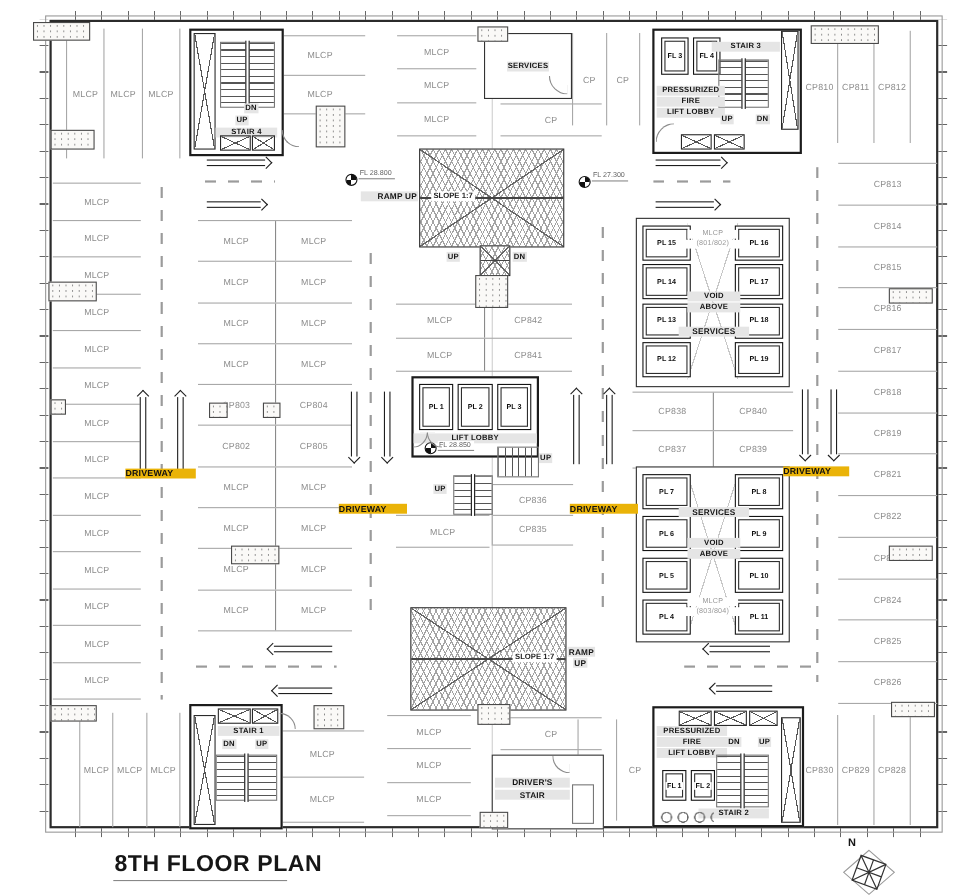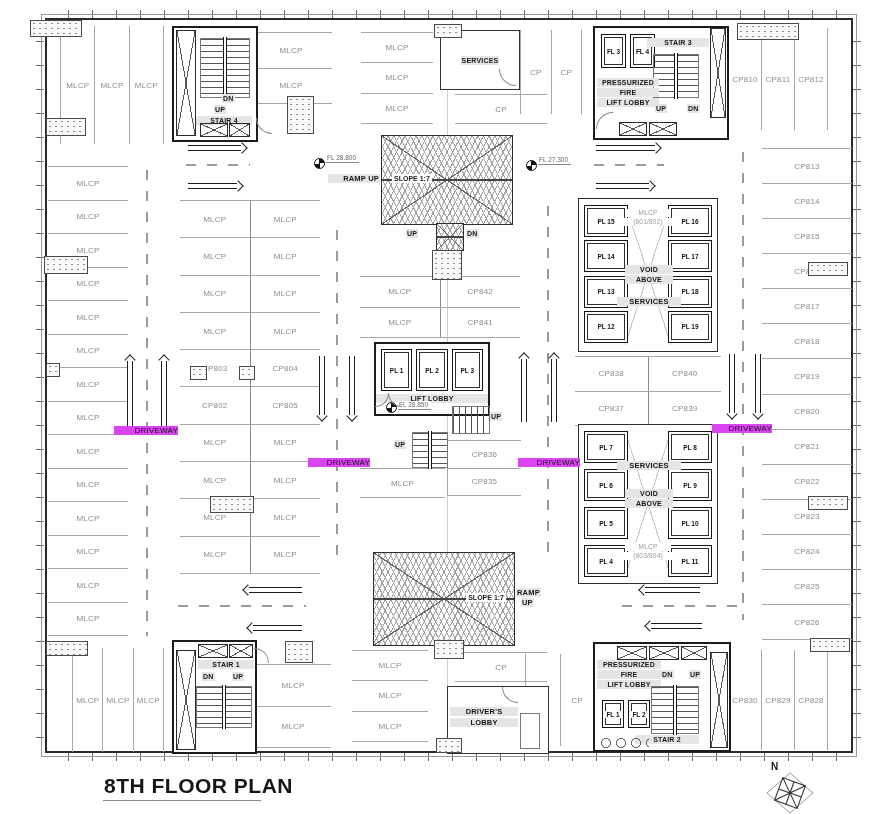--- a/index.html
+++ b/index.html
@@ -4,21 +4,21 @@
 <style>
   html,body{margin:0;background:#fff}
   #stage{position:relative;width:879px;height:814px;background:#fff;font-family:"Liberation Sans",sans-serif;overflow:hidden}
   .a{position:absolute}
   .outer{border:2px solid #2b2b2b;outline:1px solid #999;outline-offset:3px}
   .tickH{background:repeating-linear-gradient(to right,transparent 0 23px,#666 23px 24px)}
   .tickV{background:repeating-linear-gradient(to bottom,transparent 0 23px,#666 23px 24px)}
   .slbl{font-size:8px;color:#8c8c8c;letter-spacing:.2px;white-space:nowrap}
   .k{font-size:7px;font-weight:700;color:#161616;letter-spacing:.2px;background:#e5e5e5;padding:0 1px;line-height:9px;white-space:nowrap}
   .kg{font-size:6.5px;color:#9a9a9a;letter-spacing:.2px;line-height:8px;white-space:nowrap;background:#fff}
-  .dwy{font-size:8px;font-weight:400;color:#111;letter-spacing:.2px;text-align:right;background:#d946ef}
+  .dwy{font-size:8px;font-weight:700;color:#111;letter-spacing:.2px;text-align:left;background:#eab308}
   .rowv{display:flex}
   .cellv{flex:1;border-left:1px solid #a8a8a8;display:flex;align-items:center;justify-content:center}
   .rowv .cellv:last-child{border-right:1px solid #a8a8a8}
   .colh{display:flex;flex-direction:column}
   .cellh{flex:1;border-top:1px solid #a8a8a8;display:flex;align-items:center;justify-content:center}
   .colh .cellh:last-child{border-bottom:1px solid #a8a8a8}
   .pgrid{display:flex;flex-direction:column}
   .grow{flex:1;display:flex;border-top:1px solid #a8a8a8}
   .pgrid .grow:last-child{border-bottom:1px solid #a8a8a8}
   .gcell{flex:1;display:flex;align-items:center;justify-content:center}
@@ -168,23 +168,20 @@
       <div class="cellh">
         <span class="slbl">CP817</span>
       </div>
       <div class="cellh">
         <span class="slbl">CP818</span>
       </div>
       <div class="cellh">
         <span class="slbl">CP819</span>
       </div>
       <div class="cellh">
-        <span class="slbl">CP820</span>
-      </div>
-      <div class="cellh">
         <span class="slbl">CP821</span>
       </div>
       <div class="cellh">
         <span class="slbl">CP822</span>
       </div>
       <div class="cellh">
         <span class="slbl">CP823</span>
       </div>
       <div class="cellh">
         <span class="slbl">CP824</span>
@@ -621,21 +618,21 @@
           <span>FL 2</span>
         </div>
       </div>
     <div class="a k" style="left:40px;top:91px;width:62px;text-align:center">STAIR 2</div>
     <div class="a circles" style="left:4px;bottom:1px;width:50px;height:11px"></div>
   </div>
   <div class="a xbox" style="left:710px;top:652px;width:16px;height:94px"></div>
 
   <div class="a room" style="left:447px;top:686px;width:100px;height:66px">
     <div class="a k" style="left:2px;top:20px;width:66px;text-align:center;font-size:7.5px">DRIVER'S</div>
-    <div class="a k" style="left:2px;top:31px;width:66px;text-align:center;font-size:7.5px">LOBBY</div>
+    <div class="a k" style="left:2px;top:31px;width:66px;text-align:center;font-size:7.5px">STAIR</div>
     <div class="a arcC" style="right:30px;top:0;width:15px;height:15px"></div>
     <div class="a" style="right:8px;top:26px;width:18px;height:34px;border:1px solid #777"></div>
   </div>
 
   <div class="a arrow up" style="left:124px;top:356px;width:12px;height:74px">
       <span class="hd"></span>
       <span class="sh"></span>
     </div>
   <div class="a arrow up" style="left:158px;top:356px;width:12px;height:74px">
       <span class="hd"></span>

